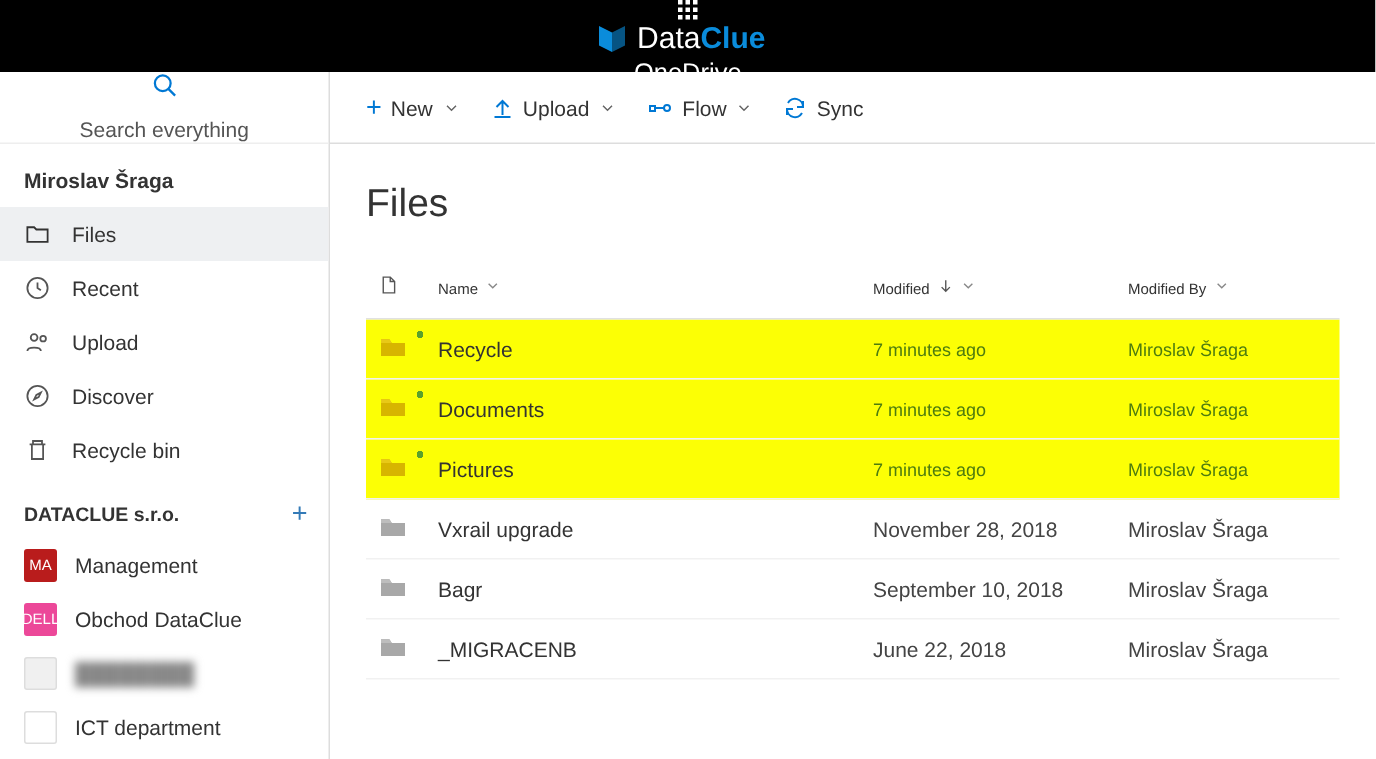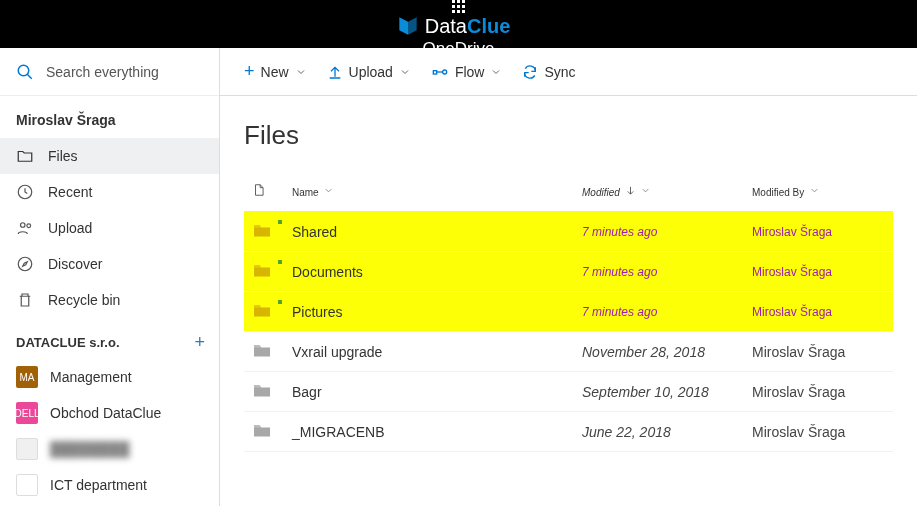--- a/index.html
+++ b/index.html
@@ -12,21 +12,21 @@
     .brand { display: flex; align-items: center; padding: 0 14px 0 2px; height: 48px; gap: 4px; }
     .brand-word { font-size: 20px; font-weight: 300; color: #fff; }
     .brand-word b { font-weight: 600; color: #0a8cdb; }
     .vr { width: 1px; height: 30px; background: #444; margin: 0 12px 0 4px; }
     .app-title { font-size: 17px; color: #fff; font-weight: 400; }
 
     .layout { display: flex; height: calc(506px - 48px); }
 
     .sidebar { width: 220px; border-right: 1px solid #ddd; display: flex; flex-direction: column; overflow: hidden; }
 
-    .search-row { display: flex; align-items: center; height: 48px; padding: 0 16px; gap: 12px; color: #555; border-bottom: 1px solid #eee; }
+    .search-row { display: flex; align-items: center; height: 48px; padding: 0 16px; gap: 12px; color: #555; border-bottom: 1px solid #eee; flex-direction: column; }
 
     .user-name { padding: 16px 16px 10px; font-size: 14px; color: #333; font-weight: 600; }
 
     .nav-list { list-style: none; }
     .nav-item { display: flex; align-items: center; gap: 14px; height: 36px; padding: 0 16px; cursor: pointer; color: #333; }
     .nav-item.selected { background: #eef0f2; }
     .nav-item .icon-wrap { width: 18px; display: flex; justify-content: center; color: #555; }
 
     .section-hdr { display: flex; align-items: center; justify-content: space-between; padding: 14px 10px 6px 16px; font-size: 13px; font-weight: 600; color: #333; text-align: center; }
     .plus-small { color: #337ab7; font-size: 18px; font-weight: 300; cursor: pointer; padding: 0 4px; }
@@ -45,24 +45,24 @@
     .content { padding: 24px 24px 0; overflow: auto; flex: 1; }
     .page-heading { font-size: 26px; font-weight: 300; margin-bottom: 20px; }
 
     .tbl { width: 100%; border-collapse: collapse; }
     .tbl th { text-align: left; font-weight: 400; color: #333; padding: 10px 8px; font-size: 10px; border-bottom: 1px solid #e1e1e1; }
     .tbl th .chev, .tbl th .sort { color: #888; margin-left: 2px; }
     .tbl td { padding: 10px 8px; font-size: 14px; vertical-align: middle; }
     .tbl tr.row td { border-bottom: 1px solid #f1f1f1; }
     .icon-cell { width: 40px; }
     .name-col { width: 290px; }
-    .mod-col { width: 170px; color: #444; font-style: italic; }
+    .mod-col { width: 170px; color: #444; }
     .by-col { color: #444; }
     .hl td { background: #FCFF05; }
-    .hl .mod-col, .hl .by-col { color: #a21caf; font-size: 12px; }
+    .hl .mod-col, .hl .by-col { color: #4d7c0f; font-size: 12px; }
 
     .folder-icn { display: inline-flex; width: 20px; height: 16px; }
     .sync-badge { position: relative; }
     .sync-badge::after { content: ""; position: absolute; left: 24px; top: -4px; width: 8px; height: 8px; background: radial-gradient(circle, #5aa02c 40%, transparent 41%); }
 
     .th-icon { width: 40px; }
   </style>
 </head>
 <body>
 
@@ -150,21 +150,21 @@
       </li>
     </ul>
 
     <div class="section-hdr">
       <span>DATACLUE s.r.o.</span>
       <span class="plus-small">+</span>
     </div>
 
     <ul class="fav-list" id="fav-list">
         <li class="fav-item">
-          <div class="fav-badge" style="background: #a16207;">MA</div>
+          <div class="fav-badge" style="background: #b91c1c;">MA</div>
           <span>Management</span>
         </li>
         <li class="fav-item">
           <div class="fav-badge" style="background: #ec4899;">DELL</div>
           <span>Obchod DataClue</span>
         </li>
         <li class="fav-item">
           <div class="fav-badge" style="background: rgb(240, 240, 240); border: 1px solid rgb(221, 221, 221);"></div>
           <span class="fav-blur">████████</span>
         </li>
@@ -249,21 +249,21 @@
           </tr>
         </thead>
         <tbody id="file-rows">
             <tr class="row hl">
               <td class="icon-cell"><span class="folder-icn sync-badge">
                   <svg width="20" height="16" viewBox="0 0 24 20">
                     <path fill="#d7b500" d="M2 4 L9 4 L11 7 L22 7 L22 18 L2 18 Z"></path>
                     <path fill="#e8c917" d="M2 4 L9 4 L11 7 L2 7 Z"></path>
                   </svg>
                 </span></td>
-              <td class="name-col">Shared</td>
+              <td class="name-col">Recycle</td>
               <td class="mod-col">7 minutes ago</td>
               <td class="by-col">Miroslav Šraga</td>
             </tr>
             <tr class="row hl">
               <td class="icon-cell"><span class="folder-icn sync-badge">
                   <svg width="20" height="16" viewBox="0 0 24 20">
                     <path fill="#d7b500" d="M2 4 L9 4 L11 7 L22 7 L22 18 L2 18 Z"></path>
                     <path fill="#e8c917" d="M2 4 L9 4 L11 7 L2 7 Z"></path>
                   </svg>
                 </span></td>

